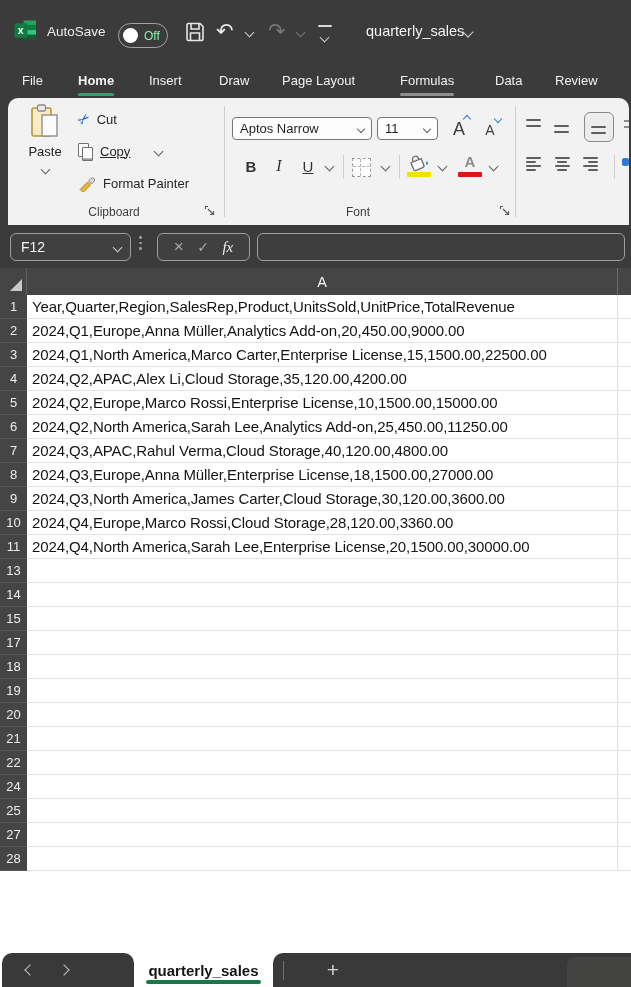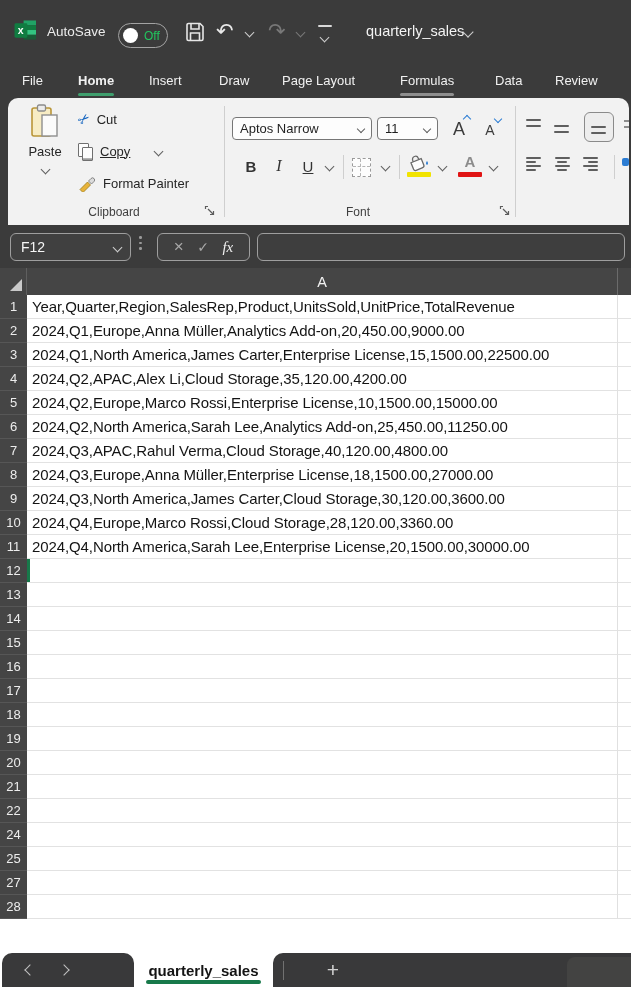--- a/index.html
+++ b/index.html
@@ -18,21 +18,21 @@
 
   
   .titlebar{position:absolute;left:0;top:0;width:631px;height:62px;background:#3b3b3b;}
   .titlebar>*{position:absolute;}
   .tb-text{color:#ebebeb;font-size:13.5px;top:0;height:62px;display:flex;align-items:center;}
   .logo{left:14px;top:20px;width:23px;height:21px;}
   .autosave{left:47px;}
   .toggle{left:118px;top:23px;width:50px;height:25px;border:1.5px solid #a3a3a3;border-radius:14px;
           box-sizing:border-box;display:flex;align-items:center;}
   .knob{width:15px;height:15px;border-radius:50%;background:#fff;margin-left:4px;}
-  .toggle-label{color:#22c55e;font-size:12px;margin-left:6px;}
+  .toggle-label{color:#86efac;font-size:12px;margin-left:6px;}
   .icon20{width:22px;height:22px;display:flex;align-items:center;justify-content:center;}
   .save{left:184px;top:21px;}
   .undo{left:216px;top:0;height:62px;display:flex;align-items:center;color:#e9e9e9;font-size:21px;}
   .undo-chev{left:246px;top:29px;}
   .redo{left:268px;top:0;height:62px;display:flex;align-items:center;color:#787878;font-size:21px;}
   .redo-chev{left:297px;top:29px;}
   .qat{left:318px;top:25px;width:14px;}
   .qat .bar{height:2px;background:#d9d9d9;border-radius:1px;}
   .qat .chev{margin:3px 0 0 3px;}
   .wbtitle{left:366px;font-size:14.5px;color:#f3f3f3;}
@@ -376,21 +376,21 @@
   </div>
 
   <div class="grow">
     <div class="rowhdr">2</div>
     <div class="cella">2024,Q1,Europe,Anna Müller,Analytics Add-on,20,450.00,9000.00</div>
     <div class="cellb"></div>
   </div>
 
   <div class="grow">
     <div class="rowhdr">3</div>
-    <div class="cella">2024,Q1,North America,James Carter,Enterprise License,15,1500.00,22500.00</div>
+    <div class="cella">2024,Q1,North America,Marco Carter,Enterprise License,15,1500.00,22500.00</div>
     <div class="cellb"></div>
   </div>
 
   <div class="grow">
     <div class="rowhdr">4</div>
     <div class="cella">2024,Q2,APAC,Alex Li,Cloud Storage,35,120.00,4200.00</div>
     <div class="cellb"></div>
   </div>
 
   <div class="grow">
@@ -428,49 +428,39 @@
     <div class="cella">2024,Q4,Europe,Marco Rossi,Cloud Storage,28,120.00,3360.00</div>
     <div class="cellb"></div>
   </div>
 
   <div class="grow">
     <div class="rowhdr">11</div>
     <div class="cella">2024,Q4,North America,Sarah Lee,Enterprise License,20,1500.00,30000.00</div>
     <div class="cellb"></div>
   </div>
 
-  <div class="grow selected">
-    <div class="rowhdr">12</div>
-    <div class="cella"></div>
-    <div class="cellb"></div>
-  </div>
 
   <div class="grow">
     <div class="rowhdr">13</div>
     <div class="cella"></div>
     <div class="cellb"></div>
   </div>
 
   <div class="grow">
     <div class="rowhdr">14</div>
     <div class="cella"></div>
     <div class="cellb"></div>
   </div>
 
   <div class="grow">
     <div class="rowhdr">15</div>
     <div class="cella"></div>
     <div class="cellb"></div>
   </div>
 
-  <div class="grow">
-    <div class="rowhdr">16</div>
-    <div class="cella"></div>
-    <div class="cellb"></div>
-  </div>
 
   <div class="grow">
     <div class="rowhdr">17</div>
     <div class="cella"></div>
     <div class="cellb"></div>
   </div>
 
   <div class="grow">
     <div class="rowhdr">18</div>
     <div class="cella"></div>

